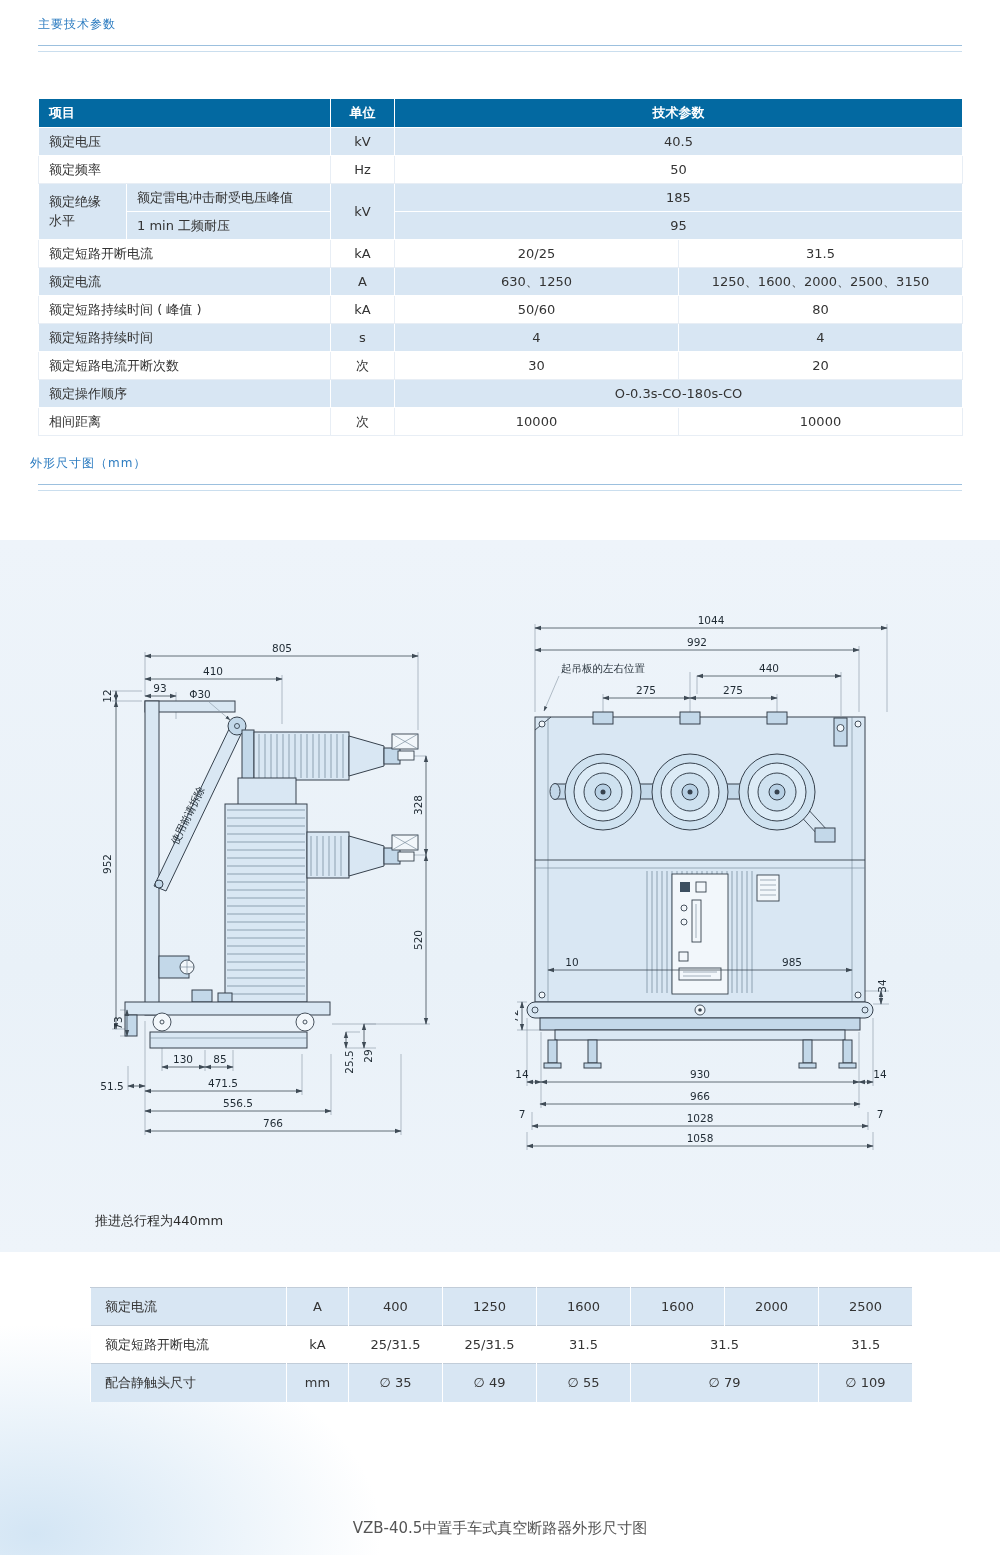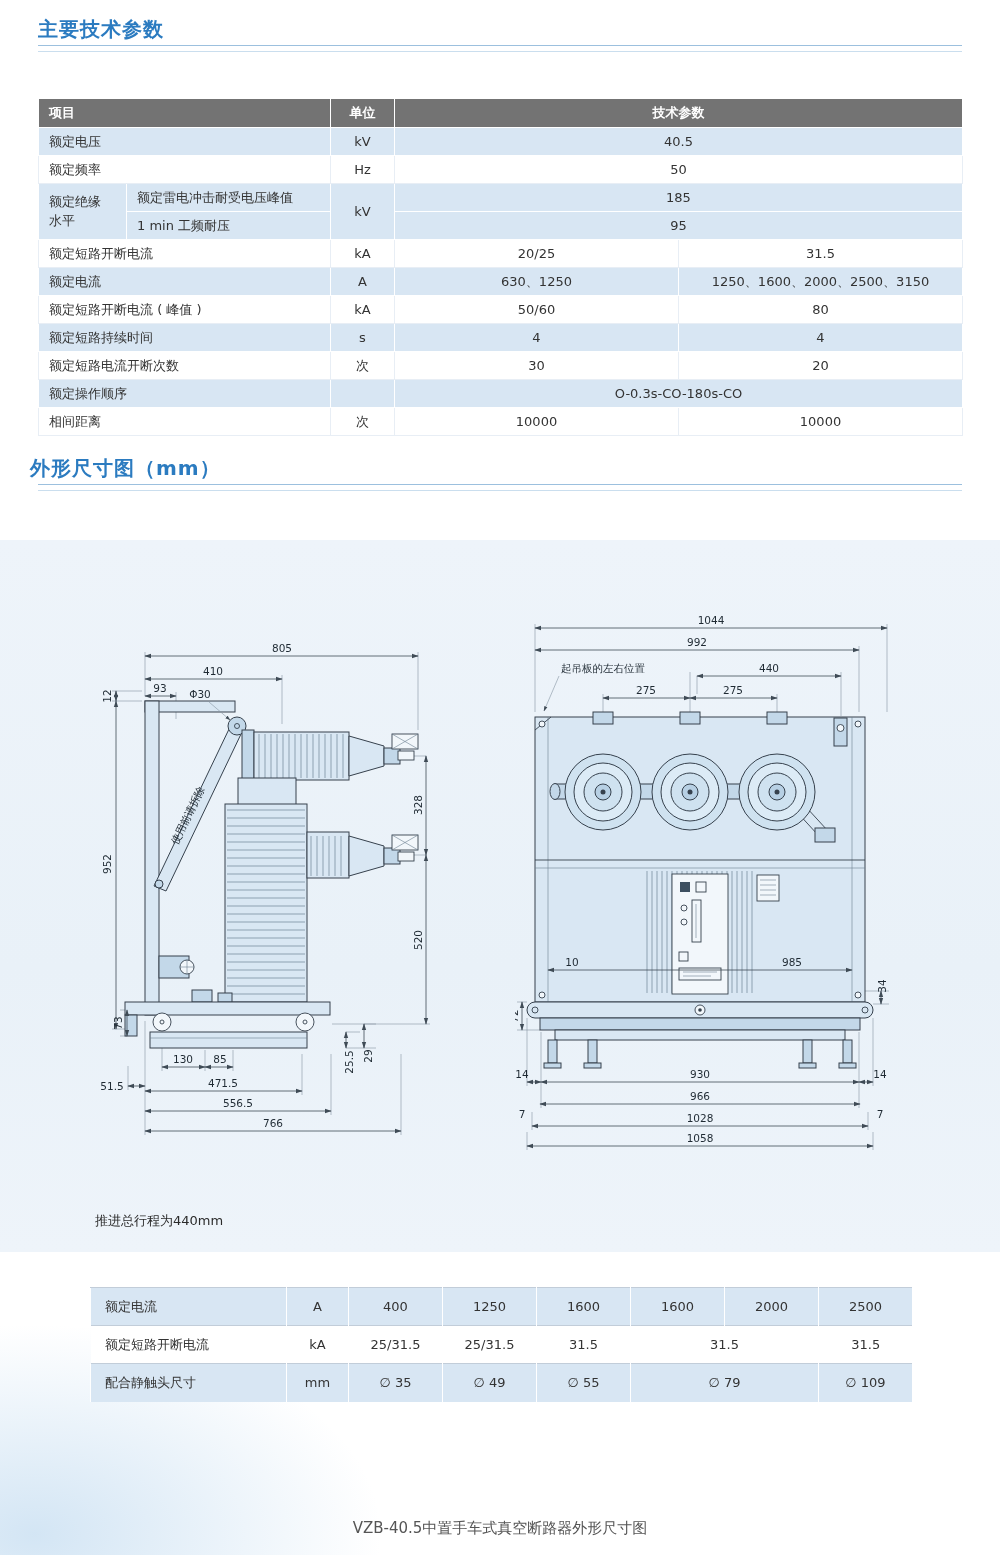--- a/index.html
+++ b/index.html
@@ -2,26 +2,26 @@
 <html><head>
 <meta charset="utf-8">
 <style>
   * { margin:0; padding:0; box-sizing:border-box; }
   html,body { background:#fff; }
   body {
     width:1000px; height:1555px; position:relative; overflow:hidden;
     font-family:"DejaVu Sans","Liberation Sans",sans-serif; color:#333;
   }
   .abs { position:absolute; }
-  .sec-title { font-size:20px; font-weight:bold; color:#2b7bc0; letter-spacing:1px; }
+  .sec-title { font-size:12px; font-weight:normal; color:#2b7bc0; letter-spacing:1px; }
   .rule { height:7px; border-top:1px solid #9cc0de; border-bottom:1px solid #cadeee; }
 
   
   table.spec { border-collapse:collapse; table-layout:fixed; width:924px; font-size:13px; }
-  .spec th { background:#737373; color:#fff; font-weight:bold; border:1px solid #fff; height:29px; text-align:center; }
+  .spec th { background:#0369a1; color:#fff; font-weight:bold; border:1px solid #fff; height:29px; text-align:center; }
   .spec th.left { text-align:left; padding-left:10px; }
   .spec td { border:1px solid #e8eef5; height:28px; text-align:center; padding:2px 6px; background:#fff; color:#333; }
   .spec td.item { text-align:left; padding:2px 6px 2px 10px; }
   .spec td.ins { padding-right:16px; line-height:1.45; }
   .spec tr.sub { height:24px; }
   .spec tr.alt td { background:#d8e6f3; border-color:#fff; }
 
   
   table.cur { border-collapse:collapse; table-layout:fixed; width:822px; font-size:13px; }
   .cur td { border-top:1px solid #c2cdd9; border-left:1px solid rgba(255,255,255,0); height:38px; text-align:center; background:#fff; color:#333; }
@@ -95,21 +95,21 @@
       <td>20/25</td>
       <td>31.5</td>
     </tr>
     <tr class="alt">
       <td colspan="2" class="item">额定电流</td>
       <td>A</td>
       <td>630、1250</td>
       <td>1250、1600、2000、2500、3150</td>
     </tr>
     <tr>
-      <td colspan="2" class="item">额定短路开断电流 ( 峰值 )</td>
+      <td colspan="2" class="item">额定短路持续时间 ( 峰值 )</td>
       <td>kA</td>
       <td>50/60</td>
       <td>80</td>
     </tr>
     <tr class="alt">
       <td colspan="2" class="item">额定短路持续时间</td>
       <td>s</td>
       <td>4</td>
       <td>4</td>
     </tr>

